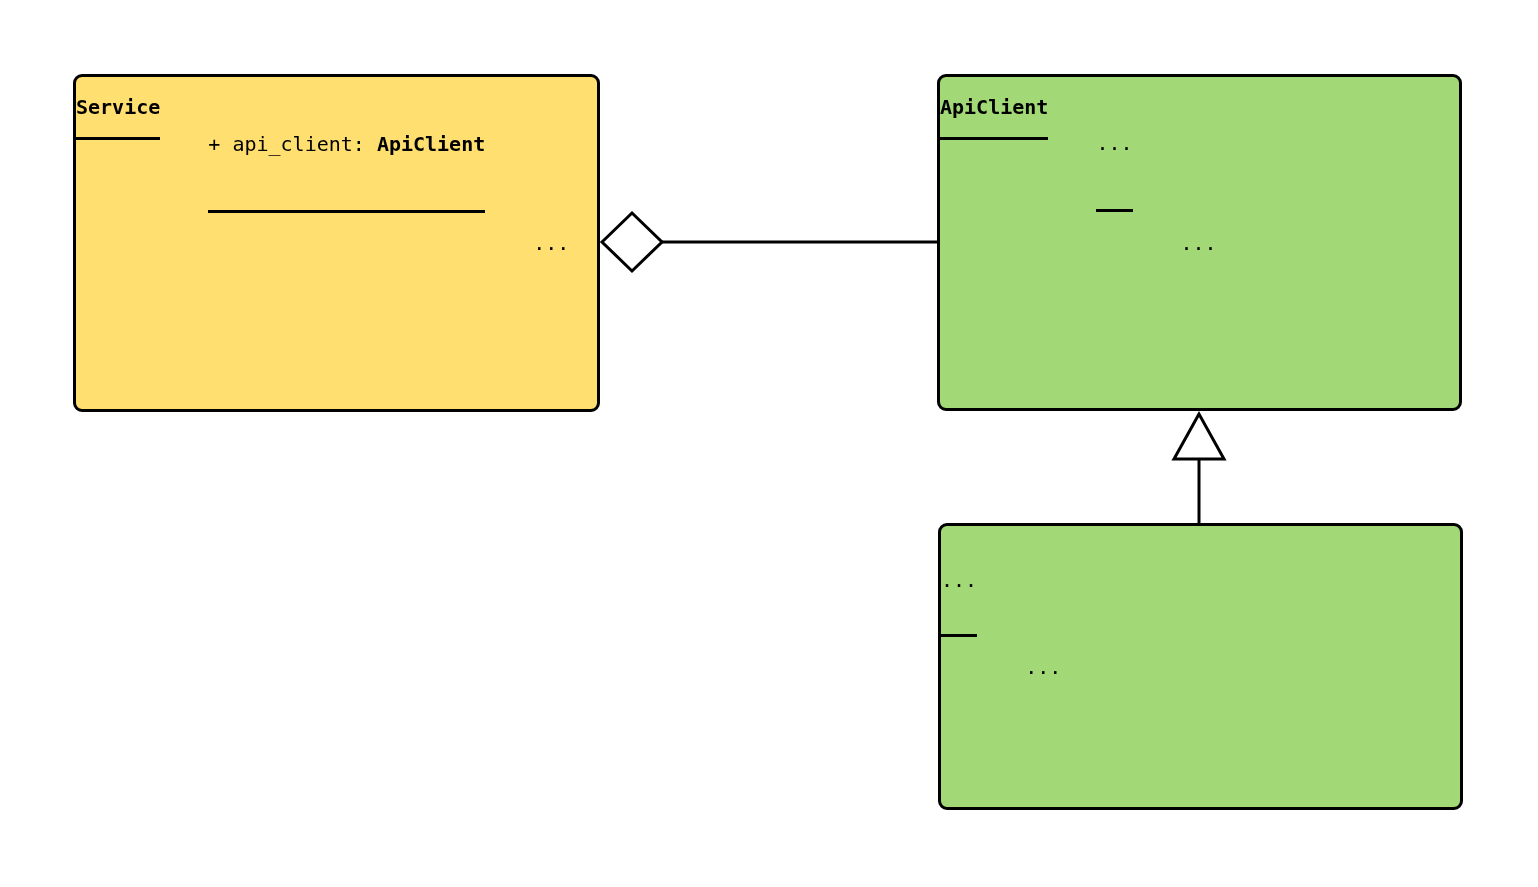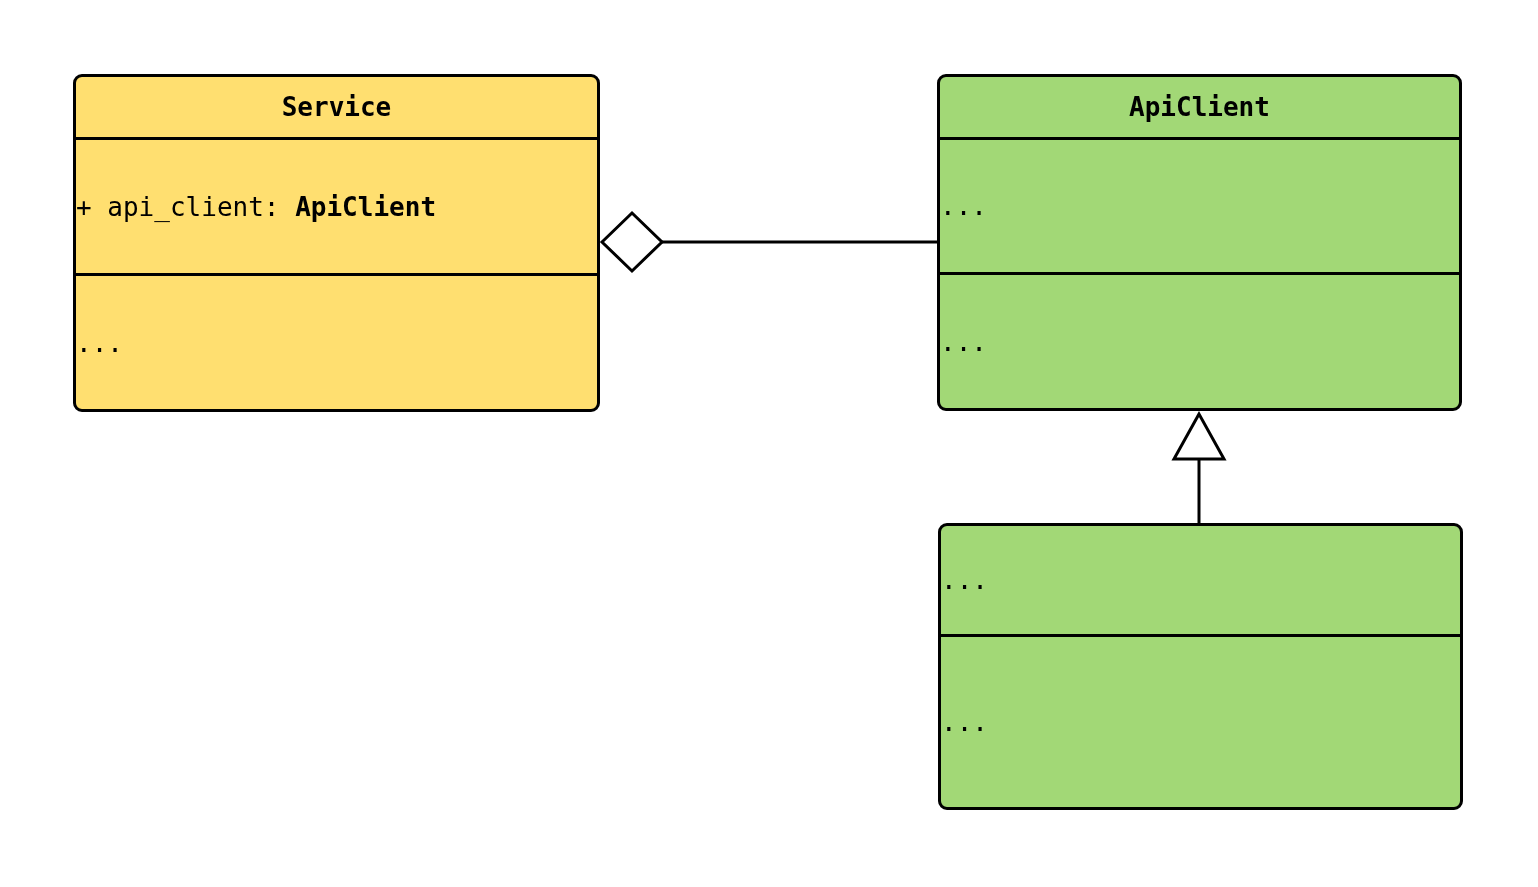--- a/index.html
+++ b/index.html
@@ -23,23 +23,24 @@
     width: 1538px;
     height: 887px;
     pointer-events: none;
   }
   .class-box {
     position: absolute;
     box-sizing: border-box;
     border: 3px solid var(--color-stroke, #000000);
     border-radius: 9px;
     display: flex;
-    flex-direction: column;
-    font-size: 26px;
+    flex-direction: row;
+    font-size: 20px;
     overflow: hidden;
+    gap: 48px;
   }
   .class-box.yellow { background: var(--color-class_yellow, #FFDF70); }
   .class-box.green  { background: var(--color-class_green,  #A2D876); }
 
   .class-header {
     box-sizing: border-box;
     flex: 0 0 auto;
     border-bottom: 3px solid var(--color-stroke, #000000);
     display: flex;
     align-items: center;

